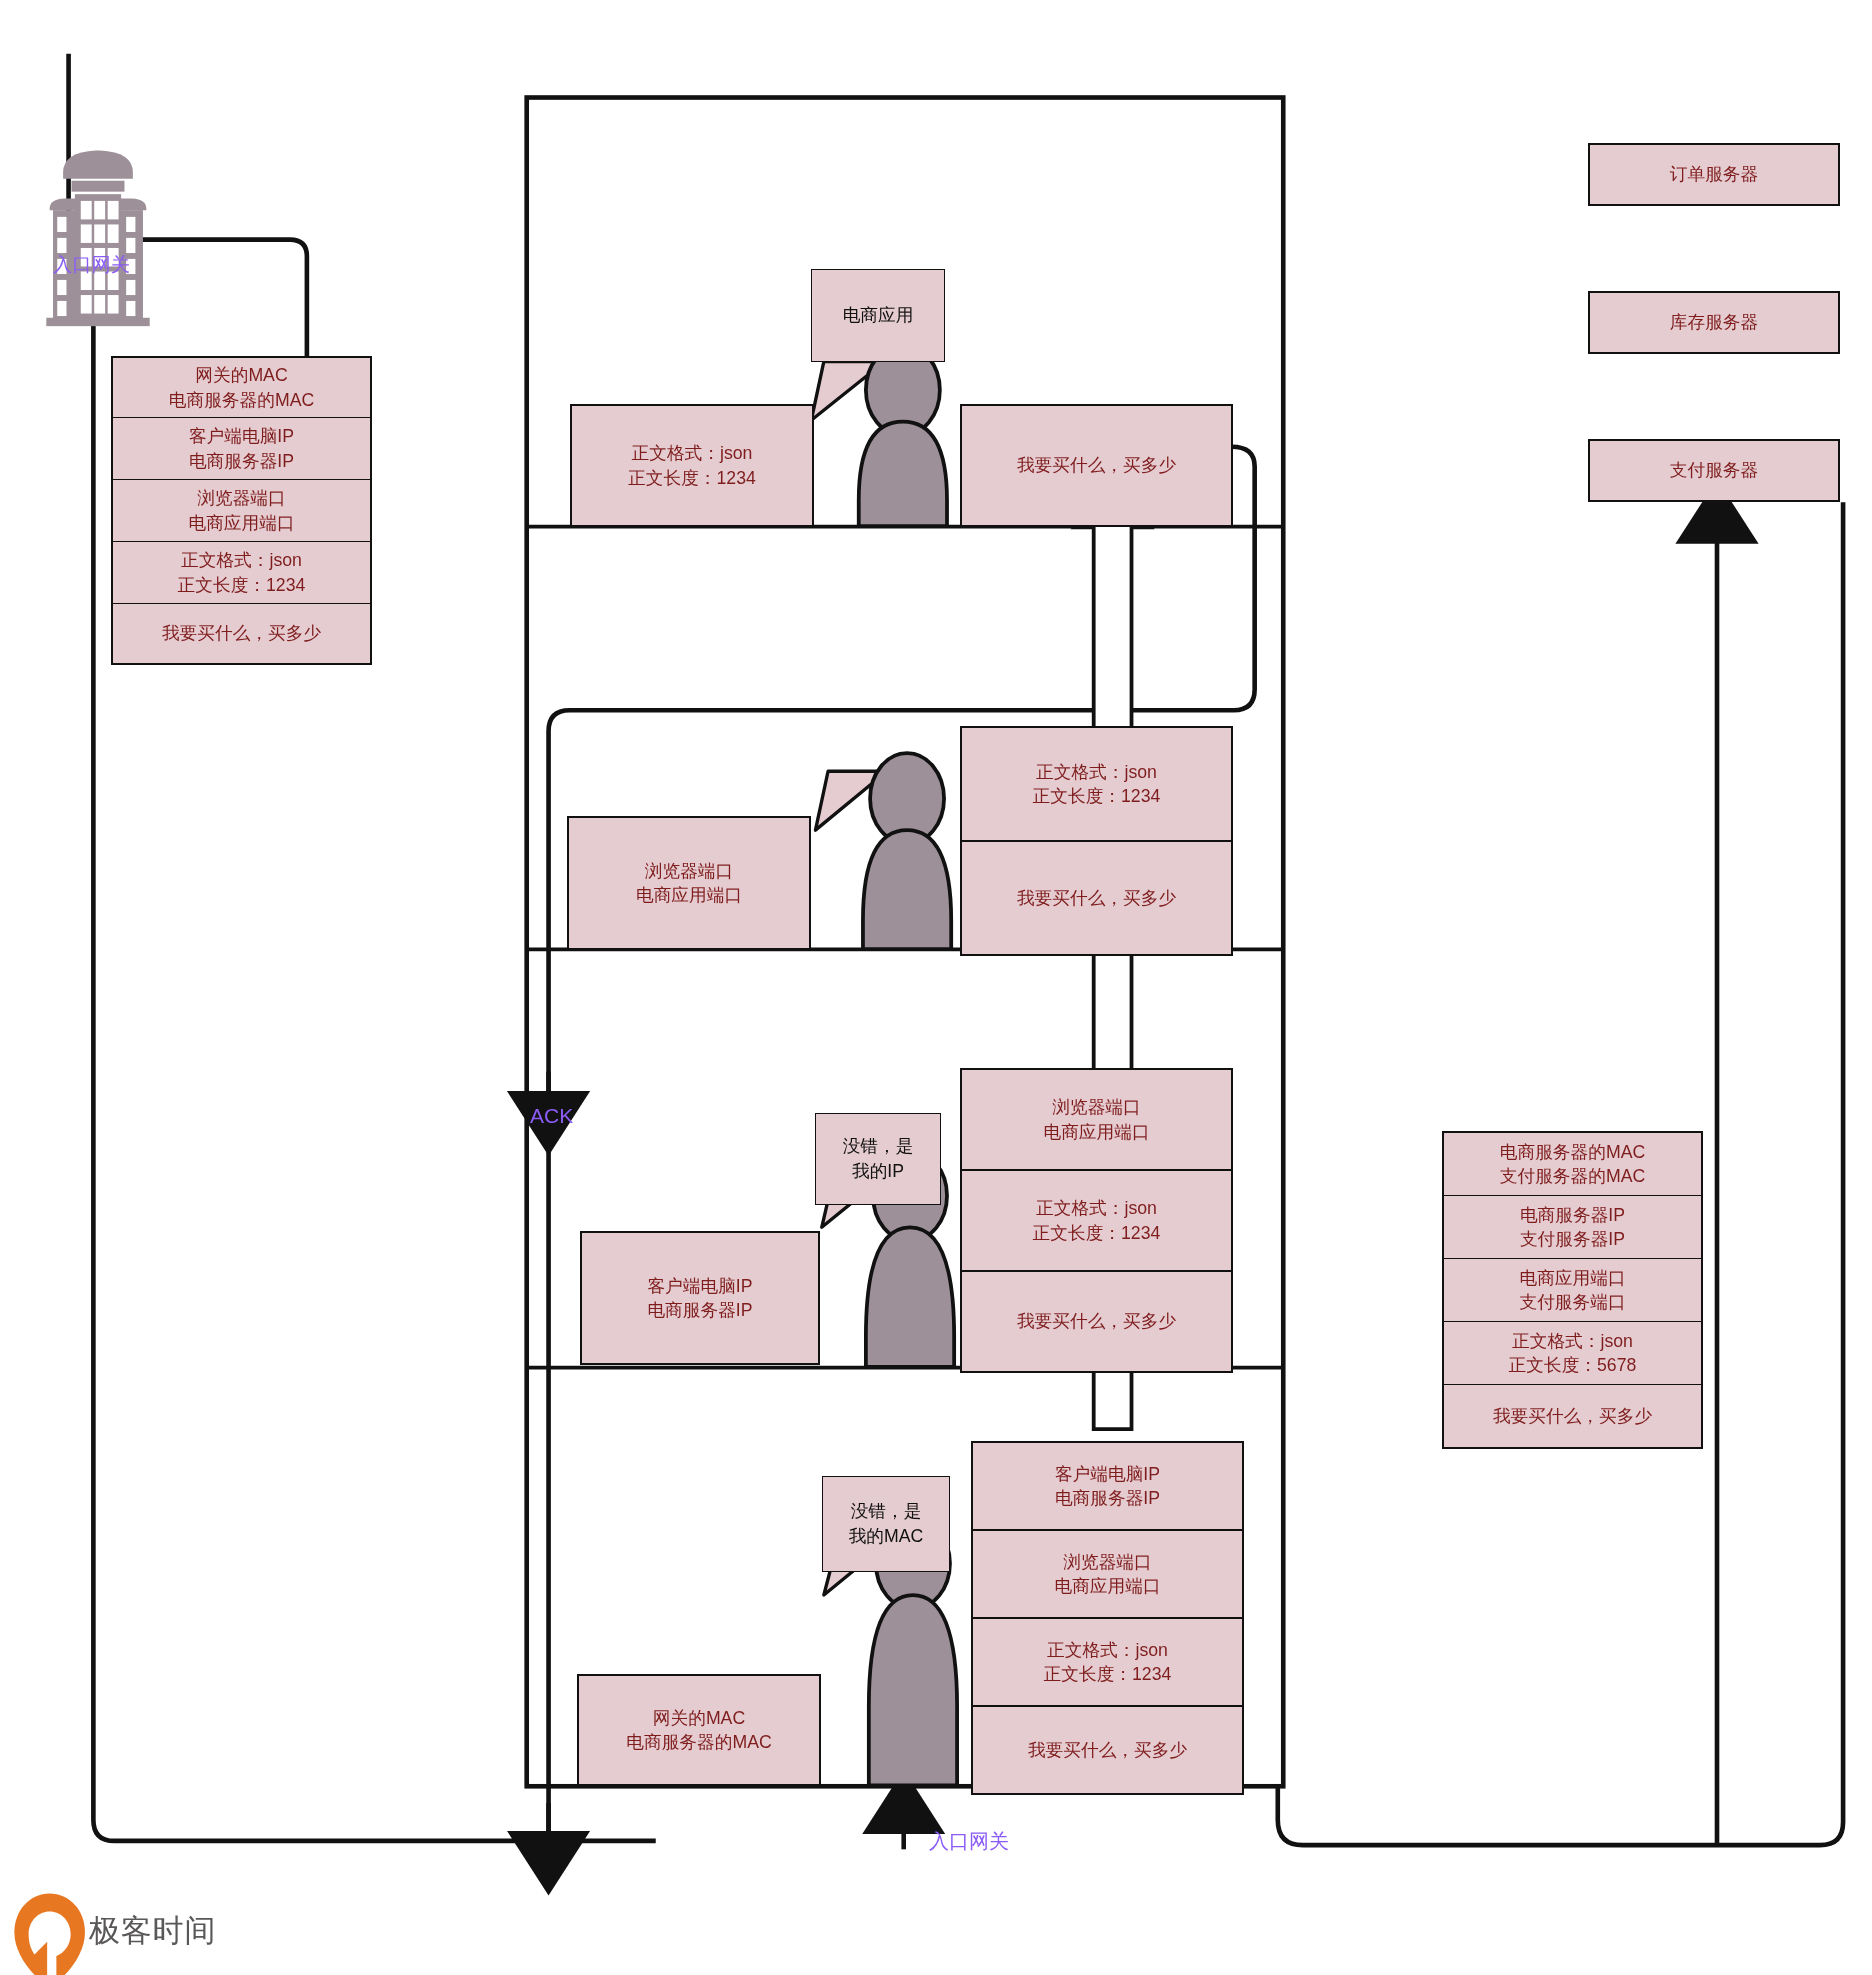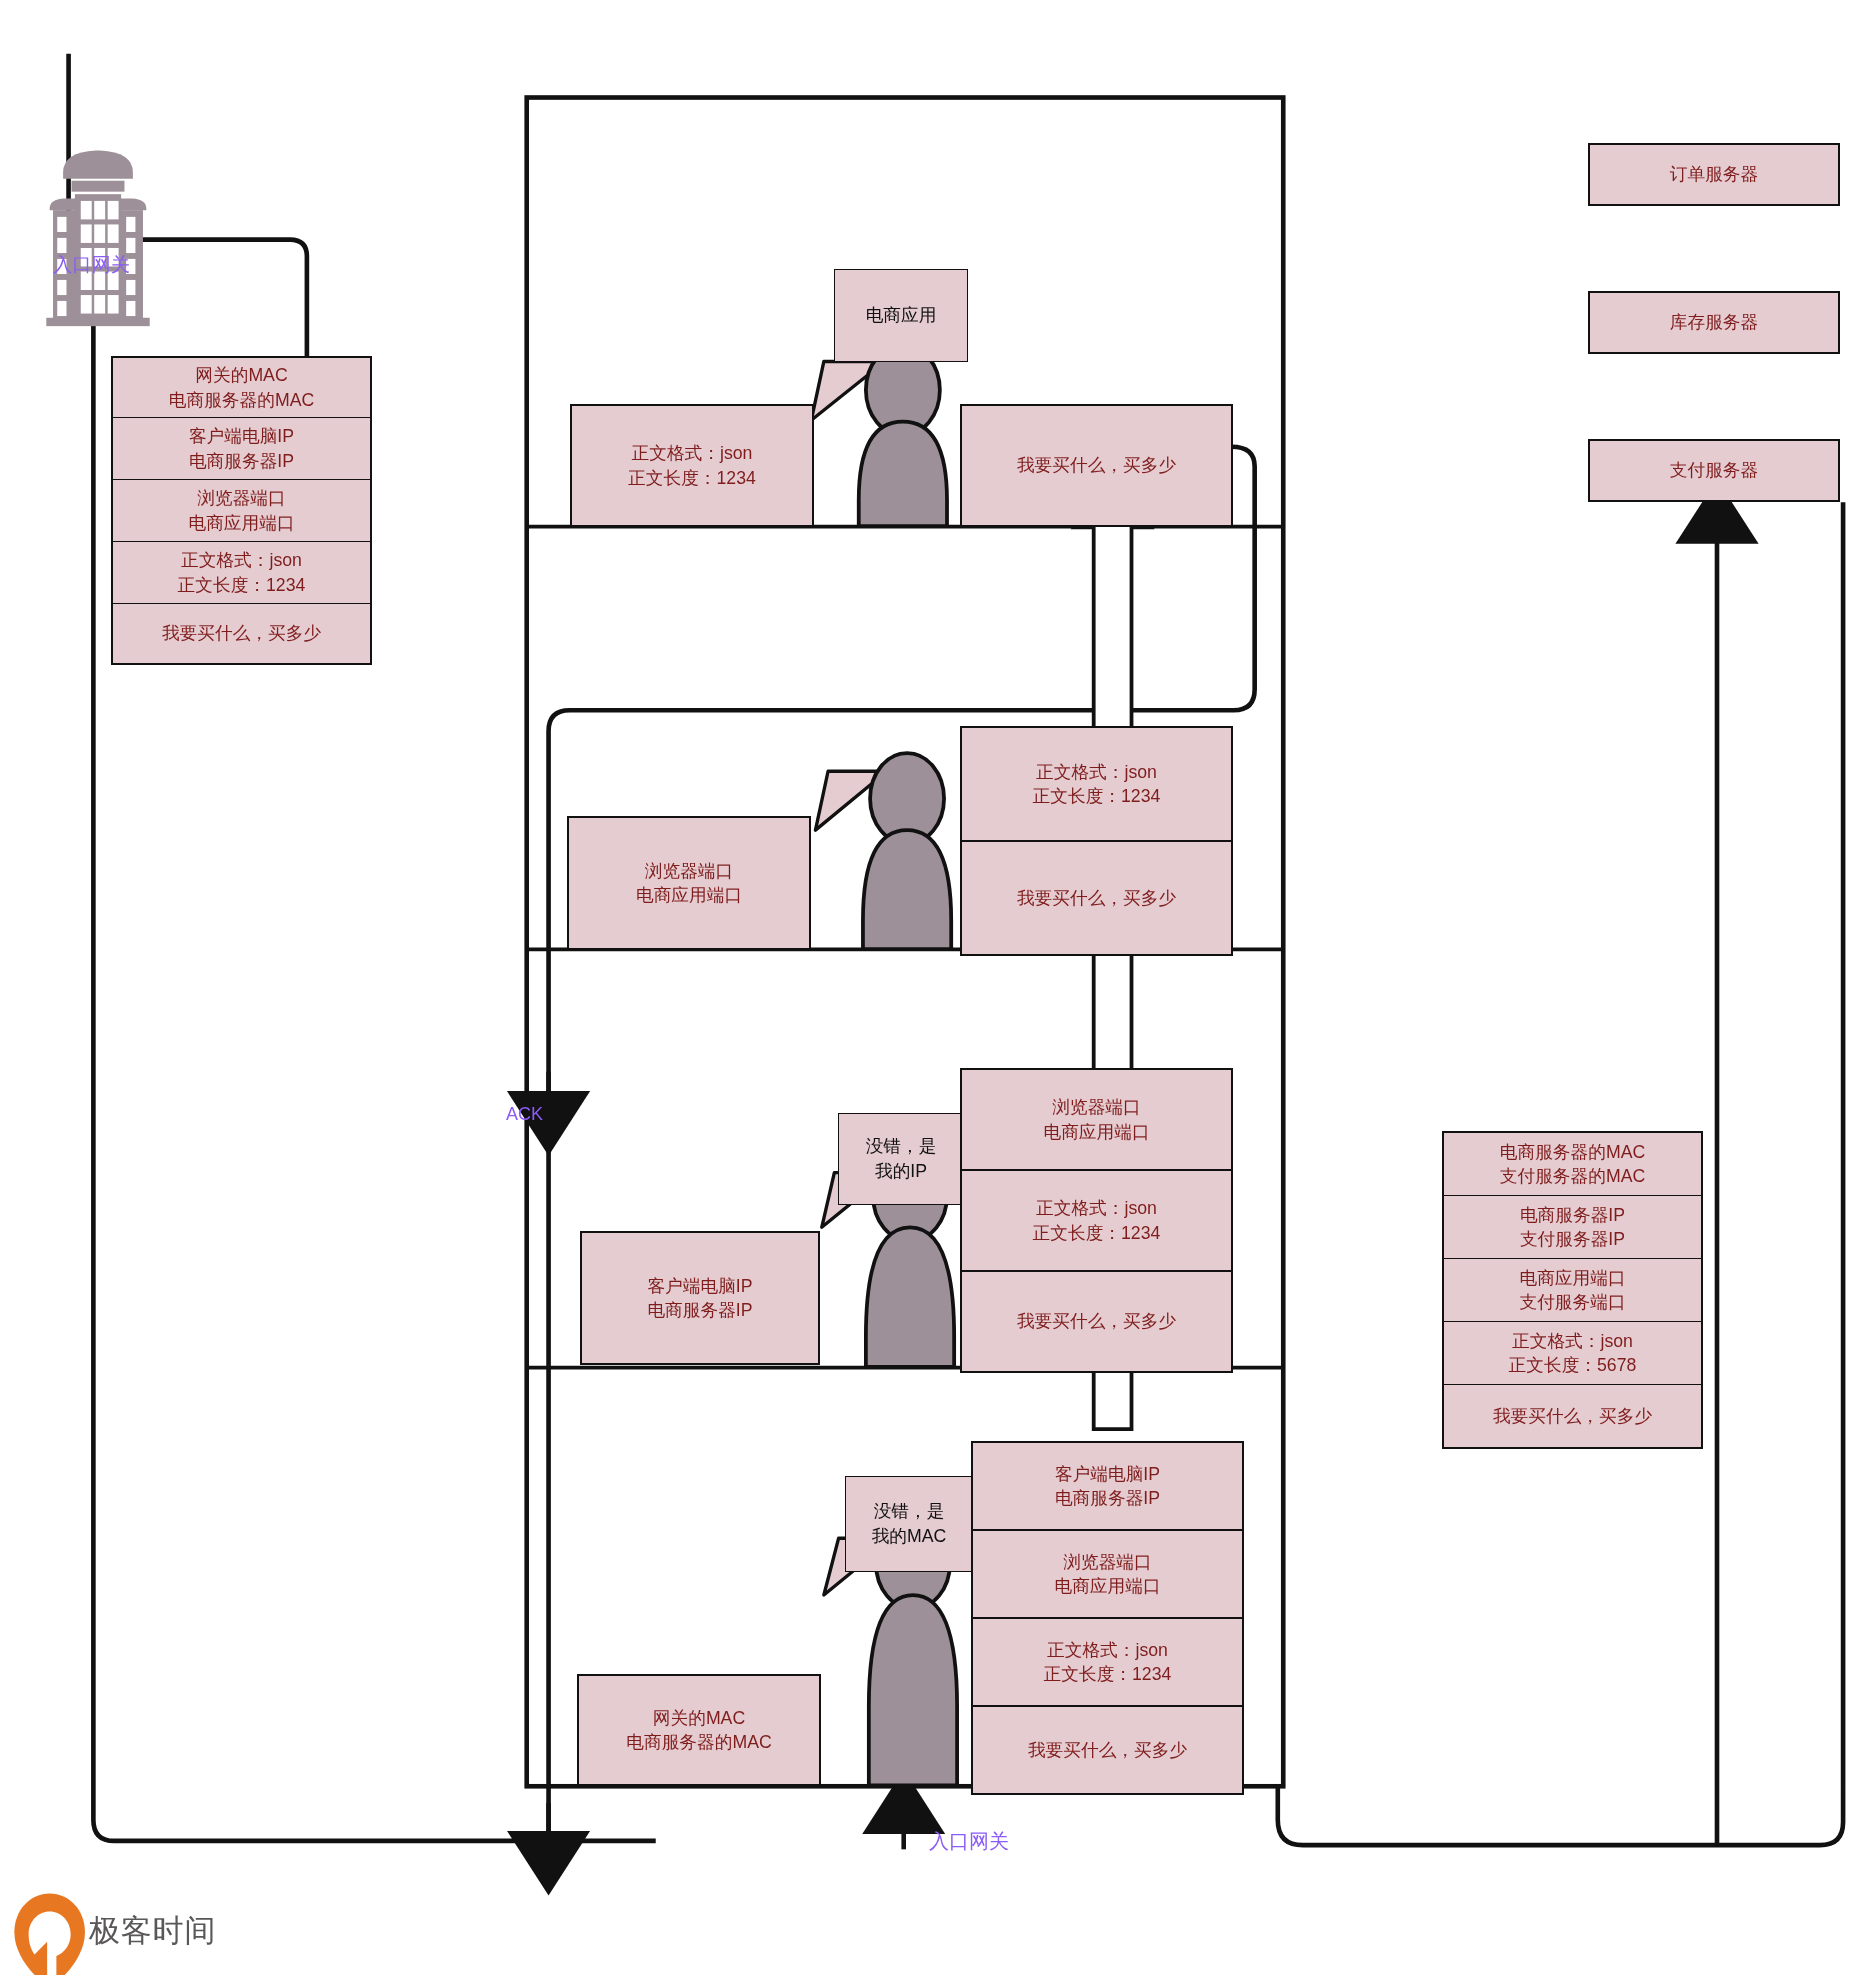--- a/index.html
+++ b/index.html
@@ -12,21 +12,20 @@
     background:#e5ccd1;border:2.1px solid #111;
     display:flex;align-items:center;justify-content:center;
     text-align:center;color:#7f1d1d;font-size:17.7px;line-height:1.38;
     white-space:pre-line;font-weight:400;
   }
   .bubble{
     background:#e5ccd1;border:1.7px solid #111;
     display:flex;align-items:center;justify-content:center;
     text-align:center;color:#111;font-size:17.7px;line-height:1.4;
     white-space:pre-line;
-    margin-left:23px;
   }
   .svglayer{position:absolute;left:0;top:0;width:1873px;height:1975px;pointer-events:none;}
   .caption{position:absolute;font-size:18.5px;color:#8b5cf6;white-space:nowrap;}
   .logotext{position:absolute;font-size:31px;color:#595757;font-weight:400;letter-spacing:0.8px;}
 </style>
 </head>
 <body>
 
 <div id="stage">
 
@@ -190,19 +189,19 @@
   <div class="abs" style="left:971px;top:1441px;width:273px;">
     <div class="pkt" style="height:86px;border-bottom-width:2.1px;">客户端电脑IP
 电商服务器IP</div>
     <div class="pkt" style="height:86px;border-top:none;border-bottom-width:2.1px;">浏览器端口
 电商应用端口</div>
     <div class="pkt" style="height:86px;border-top:none;border-bottom-width:2.1px;">正文格式：json
 正文长度：1234</div>
     <div class="pkt" style="height:86px;border-top:none;">我要买什么，买多少</div>
   </div>
 
-  <div class="caption" style="left:506px;top:1104px;font-size:18px;">ACK</div>
+  <div class="caption" style="left:530px;top:1104px;font-size:21px;">ACK</div>
   <div class="caption" style="left:929px;top:1828px;font-size:20px;">入口网关</div>
 
   <div class="logotext" style="left:89px;top:1910px;">极客时间</div>
 
 </div>
 
 
 </body></html>

